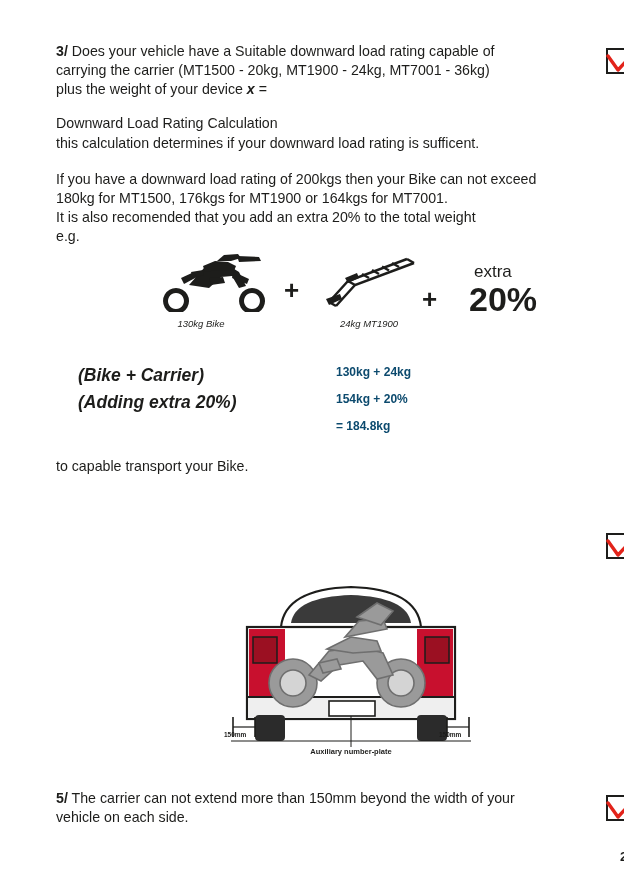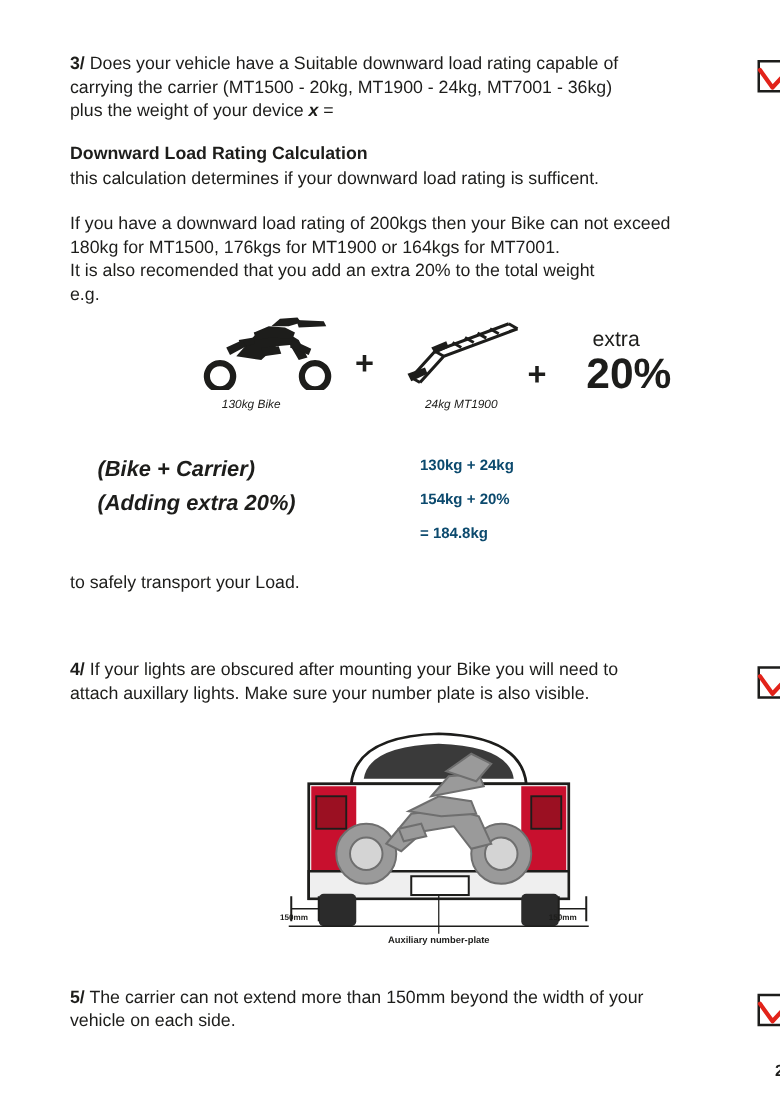--- a/index.html
+++ b/index.html
@@ -36,21 +36,21 @@
     position: absolute; left: 0; top: 4px;
     width: 30px; height: 26px;
     border: 2px solid #1d1d1b;
     background: #fff;
   }
   .checkbox-tick { position: absolute; left: -1px; top: -4px; }
 
   
   .sub-head {
     position: absolute;
-    font-size: 14.2px; font-weight: bold; color: #1d1d1b;
+    font-size: 14.2px; font-weight: normal; color: #1d1d1b;
   }
 
   
   .diagram { position: absolute; left: 20px; top: 250px; width: 520px; height: 95px; }
   .plus {
     position: absolute;
     font-size: 26px; font-weight: bold; color: #1d1d1b;
   }
   .cap {
     position: absolute;
@@ -169,30 +169,23 @@
     <div class="extra-pct" style="left:413px; top:30px;">20%</div>
   </div>
 
   <div class="calc-left" style="top:365px;">(Bike + Carrier)</div>
   <div class="calc-left" style="top:392px;">(Adding extra 20%)</div>
   <div class="calc-right" style="top:365px;">130kg + 24kg</div>
   <div class="calc-right" style="top:392px;">154kg + 20%</div>
   <div class="calc-right" style="top:419px;">= 184.8kg</div>
 
   <div class="q-block" style="top:457px;">
-    <div class="q-line">to safely transport your Load.</div>
-  </div>
-
-  <div class="q-block" style="top:527px;">
-    <div class="q-line">
-      <span class="q-num">4/</span>
-      <span>If your lights are obscured after mounting your Bike you will need to</span>
-    </div>
-    <div class="q-line">attach auxillary lights. Make sure your number plate is also visible.</div>
-  </div>
+    <div class="q-line">to capable transport your Bike.</div>
+  </div>
+
 
   <div class="checkbox-wrap" style="left:570px; top:529px;">
     <div class="checkbox-box"></div>
     <svg class="checkbox-tick" width="44" height="36" viewBox="0 0 44 36">
       <path d="M3 16 L13 30 L40 1" fill="none" stroke="#e2231a" stroke-width="3.4" stroke-linecap="round" stroke-linejoin="round"></path>
     </svg>
   </div>
 
   <div class="vehicle">
     <svg width="280" height="185" viewBox="0 0 280 185">

